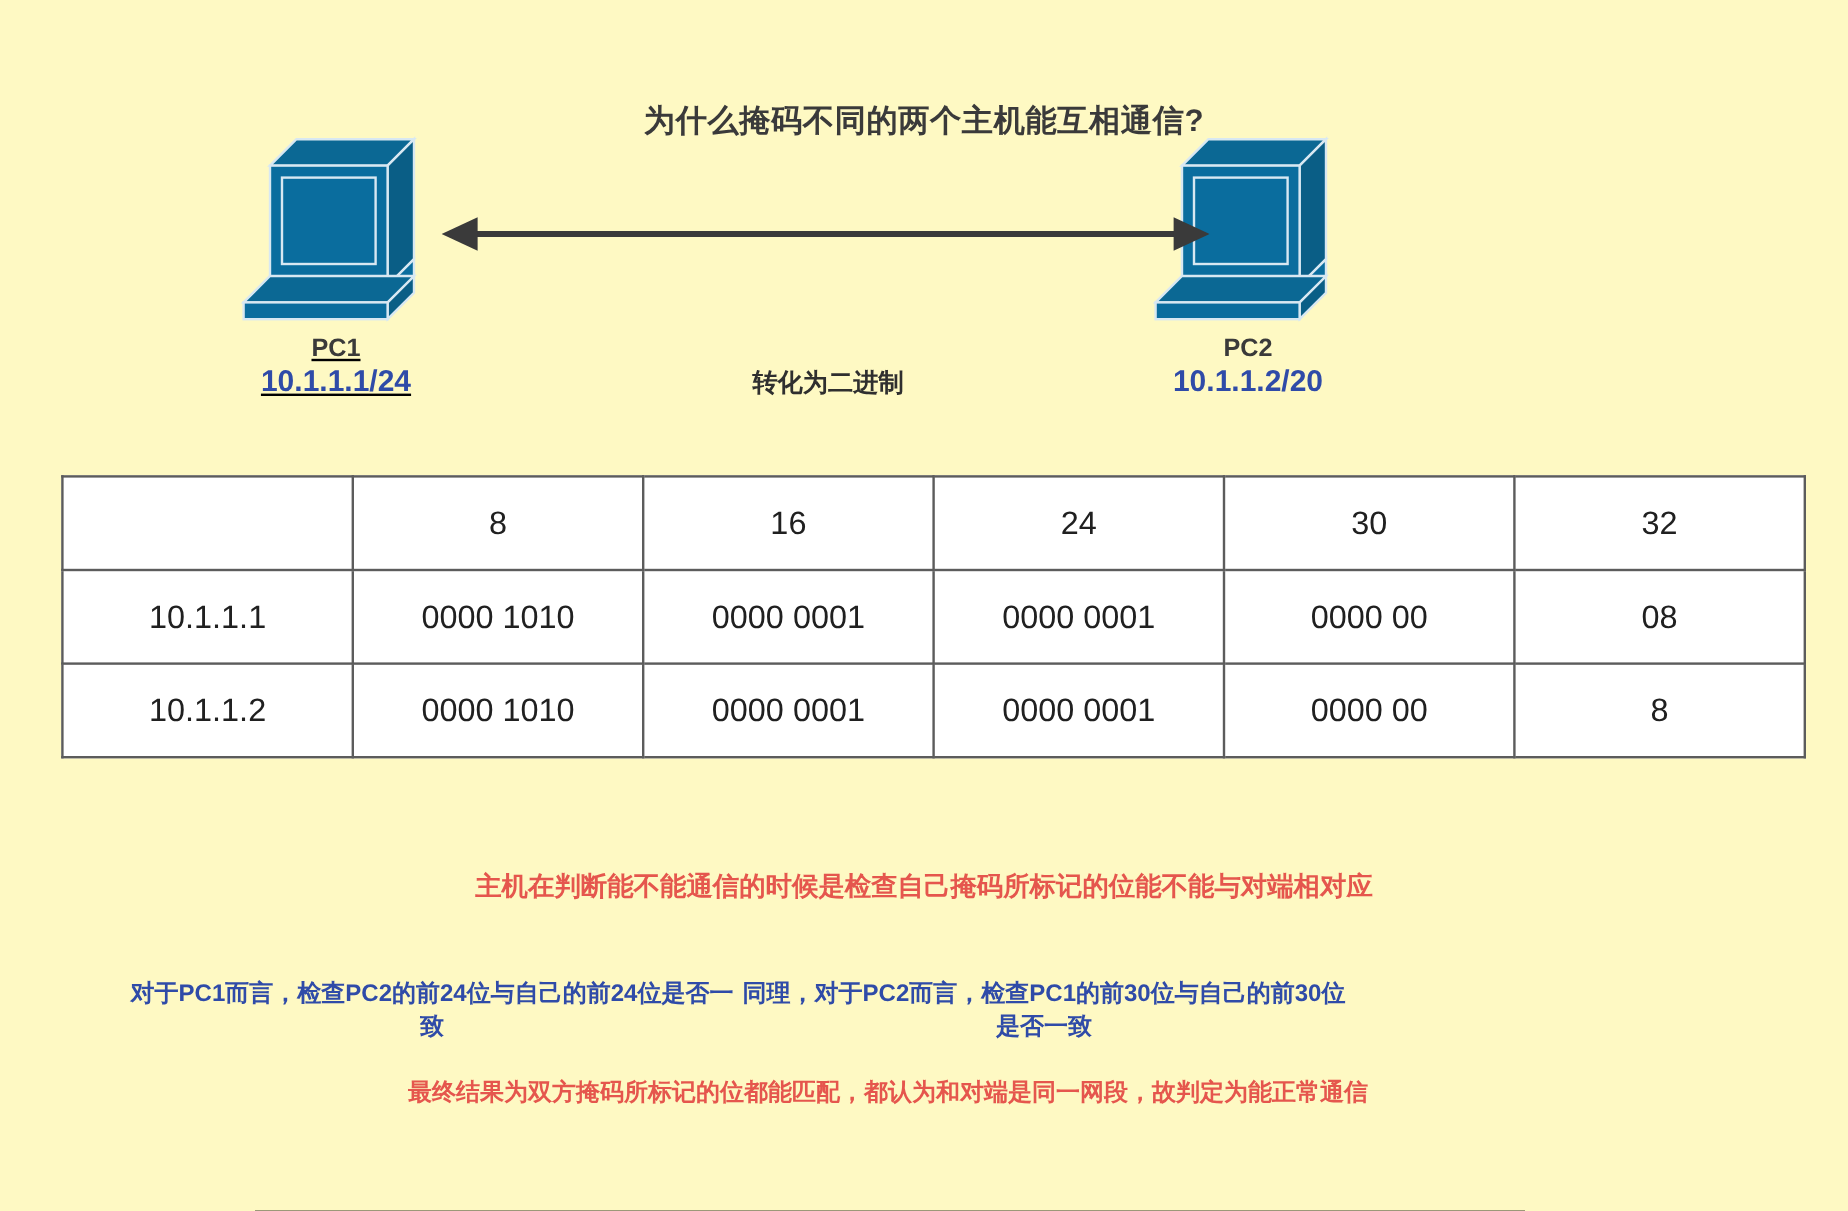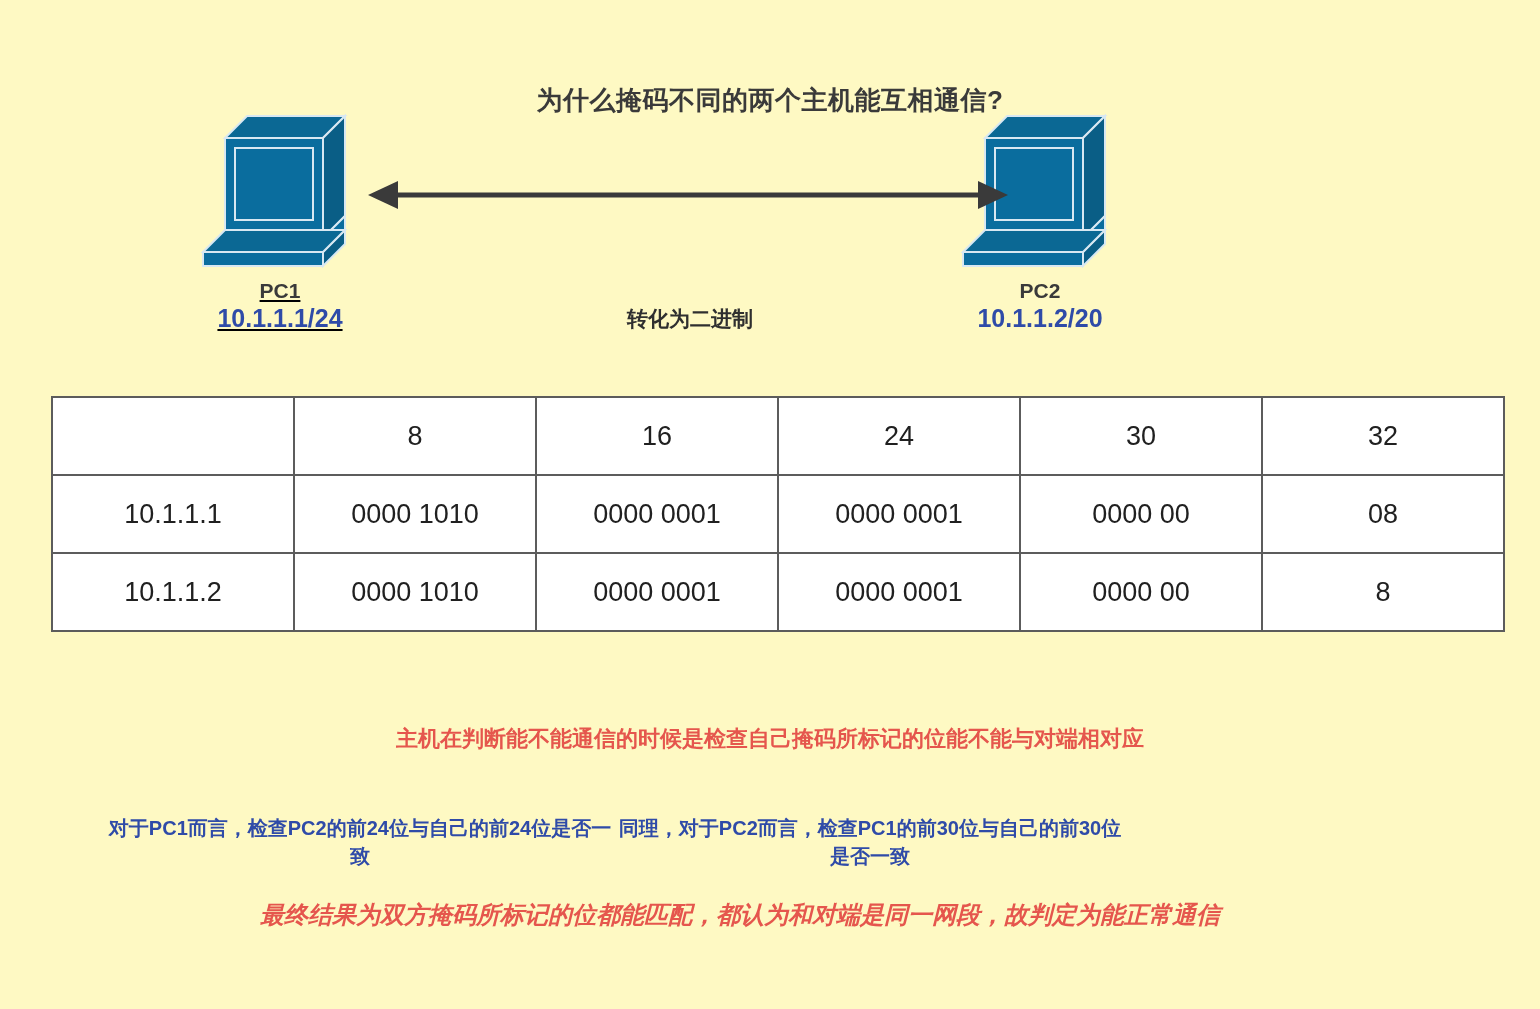--- a/index.html
+++ b/index.html
@@ -123,22 +123,21 @@
   }
   #note-pc2 {
     left: 610px; top: 815px;
     width: 520px;
     font-size: 20px;
     text-align: center;
   }
   #note-conclusion {
     left: 250px; top: 898px;
     width: 980px;
-    font-size: 24px;
-    font-style: italic;
+    font-size: 20px;
   }
 </style>
 </head>
 <body>
 
 <div id="stage">
 
   <div id="diagram-title">为什么掩码不同的两个主机能互相通信?</div>
 
   <div class="pc-node" id="pc1-node">

